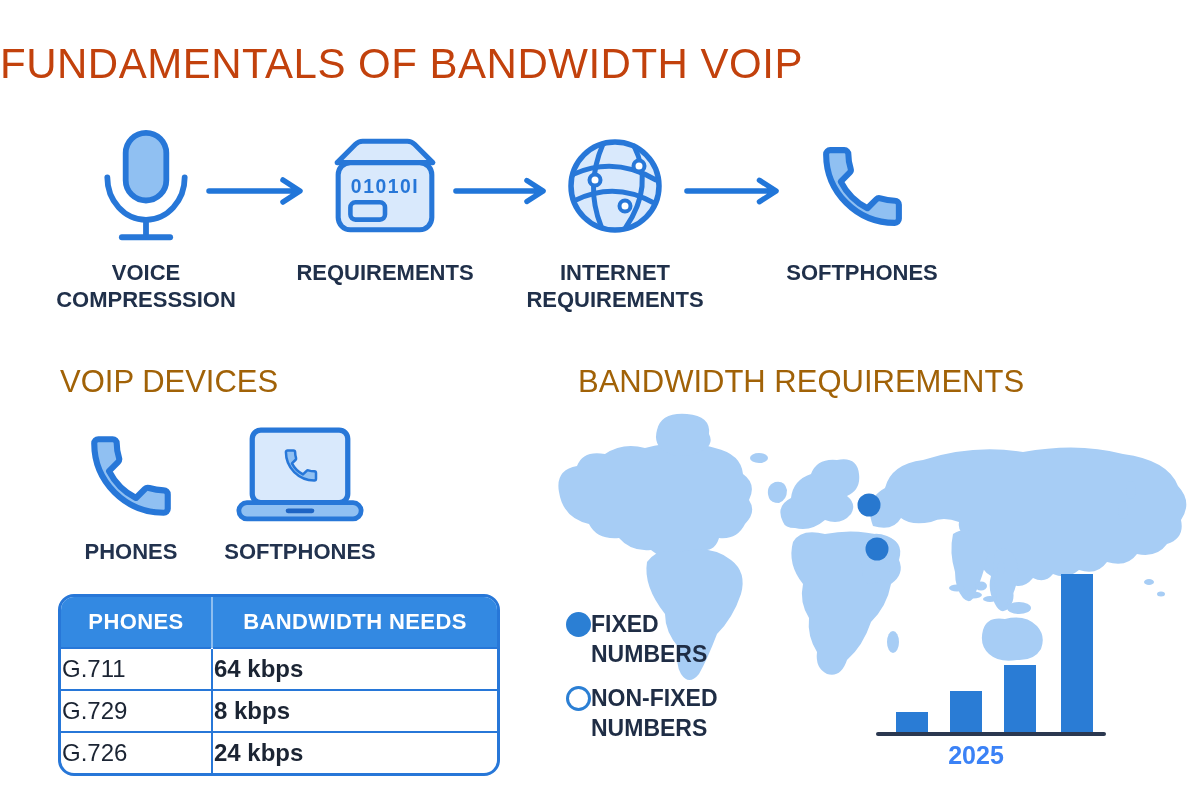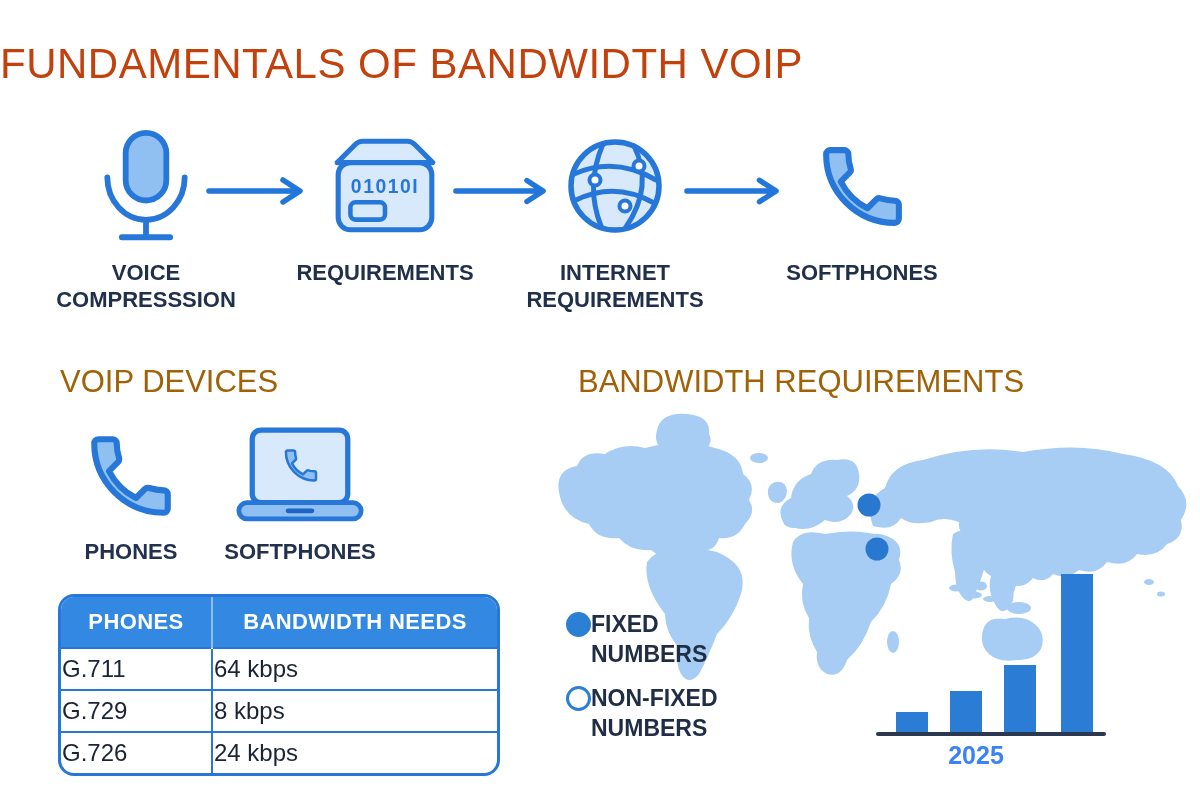--- a/index.html
+++ b/index.html
@@ -37,21 +37,21 @@
   }
   .codec-table table { width:100%; height:100%; border-collapse:collapse; }
   .codec-table th {
     background:#3389e2; color:#ffffff; font-size:22px; font-weight:700;
     height:48px; letter-spacing:0.4px;
   }
   .codec-table th + th { border-left:2px solid rgba(255,255,255,0.45);margin-left:12px; }
   .codec-table td {
     border-top:2px solid #2777d8; font-size:24px; color:#1b2433; 
   }
-  .codec-table td + td { border-left:2px solid #2777d8; }
+  .codec-table td + td { border-left:2px solid #2777d8;font-weight:bold; }
   .codec-table th:first-child, .codec-table td:first-child { width:148px; }
   
   .world-map { position:absolute; left:553px; top:402px; z-index:1; }
   .legend { position:absolute; left:566px; top:610px; z-index:2; }
   .legend-row { display:flex; align-items:flex-start; margin-bottom:14px; }
   .legend-marker { width:25px; height:25px; border-radius:50%; margin-top:2px; flex:0 0 auto; box-sizing:border-box; }
   .legend-marker.filled { background:#2b7fd4; }
   .legend-marker.outlined { background:#ffffff; border:3px solid #2b7fd4; }
   .legend-label { font-size:23px; font-weight:700; color:#1f2d45; line-height:1.3; width:150px; }
   .bar-chart { position:absolute; left:876px; top:565px; width:234px; height:205px; z-index:2; }

